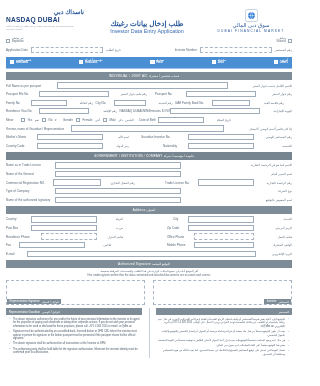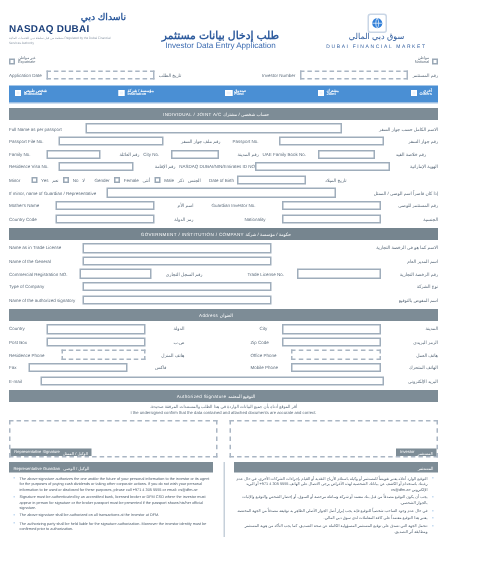--- a/index.html
+++ b/index.html
@@ -131,21 +131,21 @@
 
   <div class="header">
     <div class="brand-left">
       <div class="nasdaq-ar">ناسداك دبي</div>
       <div class="nasdaq-en">NASDAQ DUBAI</div>
       <div class="nasdaq-sub">منظمة من قبل سلطة دبي للخدمات المالية
 Regulated by the Dubai Financial Services Authority</div>
     </div>
 
     <div class="title-center">
-      <div class="title-ar">طلب إدخال بيانات مستثمر</div>
+      <div class="title-ar">طلب إدخال بيانات رغبتك</div>
       <div class="title-en">Investor Data Entry Application</div>
     </div>
 
     <div class="brand-right">
       <div class="dfm-mark">
         <svg width="9" height="9" viewBox="0 0 24 24" aria-hidden="true">
           <circle cx="12" cy="12" r="9" fill="#2f7ed8"></circle>
           <path d="M3 12h18M12 3c3.5 3.6 3.5 14.4 0 18M12 3c-3.5 3.6-3.5 14.4 0 18" stroke="#ffffff" stroke-width="1.2" fill="none"></path>
         </svg>
       </div>

